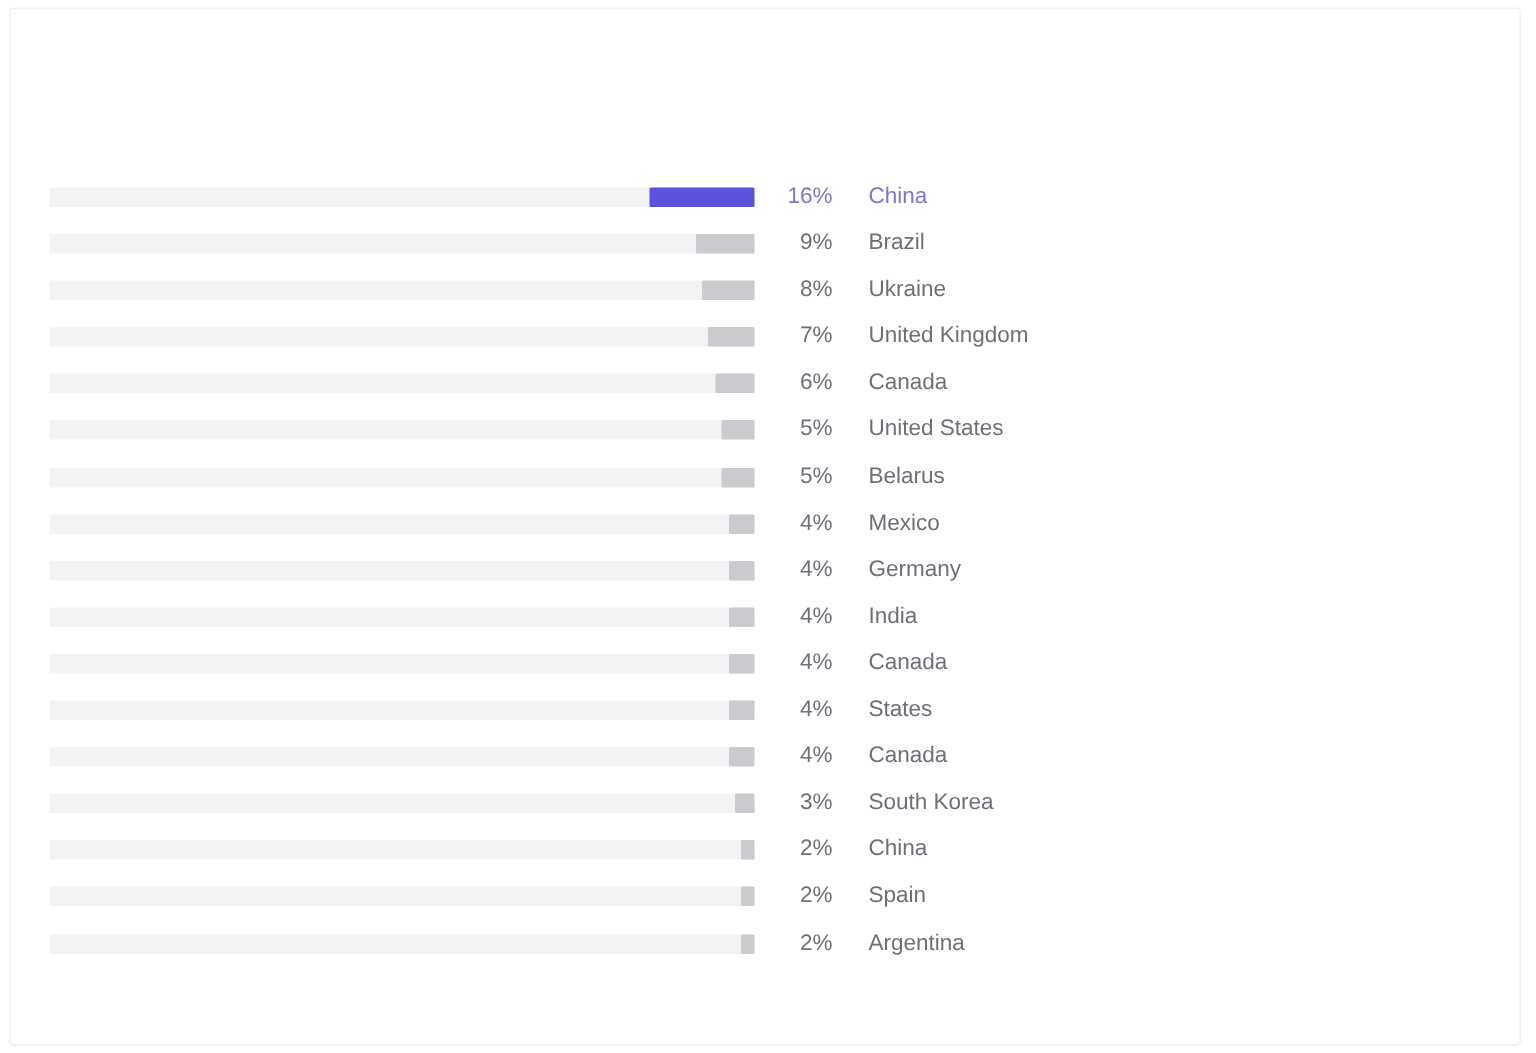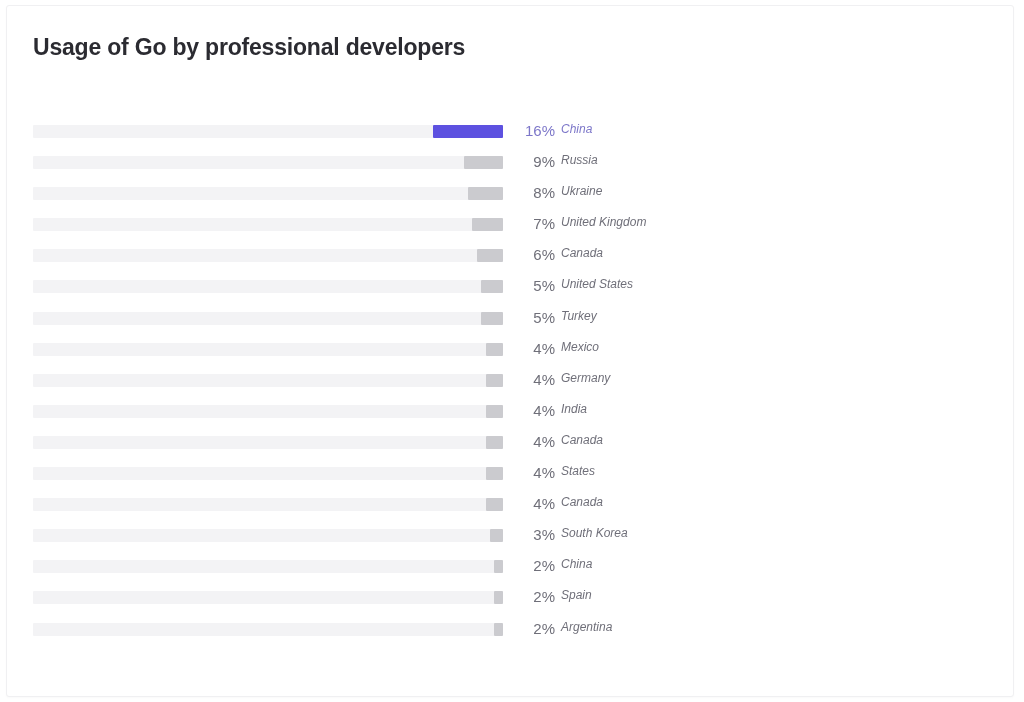--- a/index.html
+++ b/index.html
@@ -81,49 +81,47 @@
     top: 2px;
     width: 44px;
     text-align: right;
     font-size: 15px;
     color: #6f6f79;
     white-space: nowrap;
   }
 
   .name {
     position: absolute;
-    left: 528px;
+    left: 546px;
     top: 2px;
-    font-size: 12px;
+    font-size: 15px;
     color: #6f6f79;
     white-space: nowrap;
-    font-style: italic;
   }
 
   .row.is-highlight .pct { color: #7d77c9; }
   .row.is-highlight .name { color: #7d77c9; }
 </style>
 </head>
 <body>
 
 <div class="card">
-  <div class="chart-title">Usage of Go by professional developers</div>
 
   <div class="rows">
       <div class="row is-highlight">
         <div class="track"></div>
         <div class="fill" style="width: 70px; left: 400px;"></div>
         <div class="pct">16%</div>
         <div class="name">China</div>
       </div>
       <div class="row">
         <div class="track"></div>
         <div class="fill" style="width: 39.375px; left: 430.625px;"></div>
         <div class="pct">9%</div>
-        <div class="name">Russia</div>
+        <div class="name">Brazil</div>
       </div>
       <div class="row">
         <div class="track"></div>
         <div class="fill" style="width: 35px; left: 435px;"></div>
         <div class="pct">8%</div>
         <div class="name">Ukraine</div>
       </div>
       <div class="row">
         <div class="track"></div>
         <div class="fill" style="width: 30.625px; left: 439.375px;"></div>
@@ -139,21 +137,21 @@
       <div class="row">
         <div class="track"></div>
         <div class="fill" style="width: 21.875px; left: 448.125px;"></div>
         <div class="pct">5%</div>
         <div class="name">United States</div>
       </div>
       <div class="row">
         <div class="track"></div>
         <div class="fill" style="width: 21.875px; left: 448.125px;"></div>
         <div class="pct">5%</div>
-        <div class="name">Turkey</div>
+        <div class="name">Belarus</div>
       </div>
       <div class="row">
         <div class="track"></div>
         <div class="fill" style="width: 17.5px; left: 452.5px;"></div>
         <div class="pct">4%</div>
         <div class="name">Mexico</div>
       </div>
       <div class="row">
         <div class="track"></div>
         <div class="fill" style="width: 17.5px; left: 452.5px;"></div>

